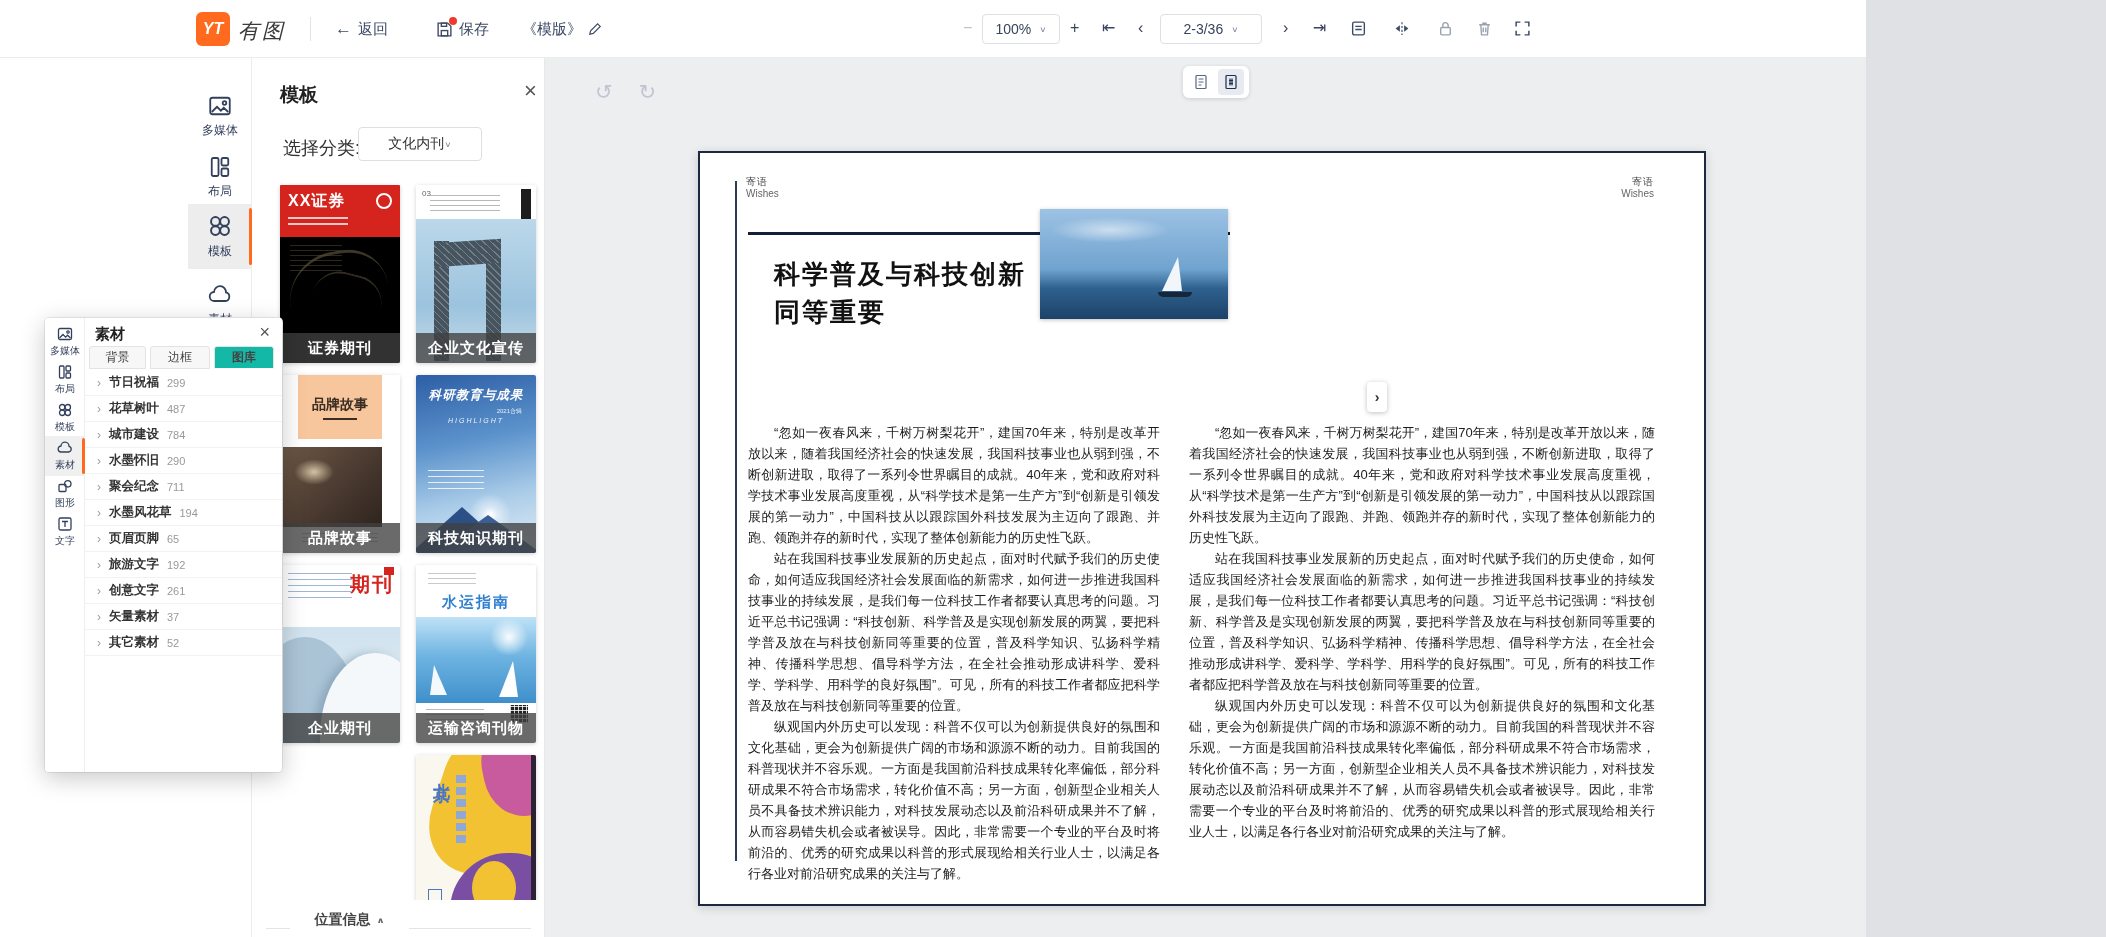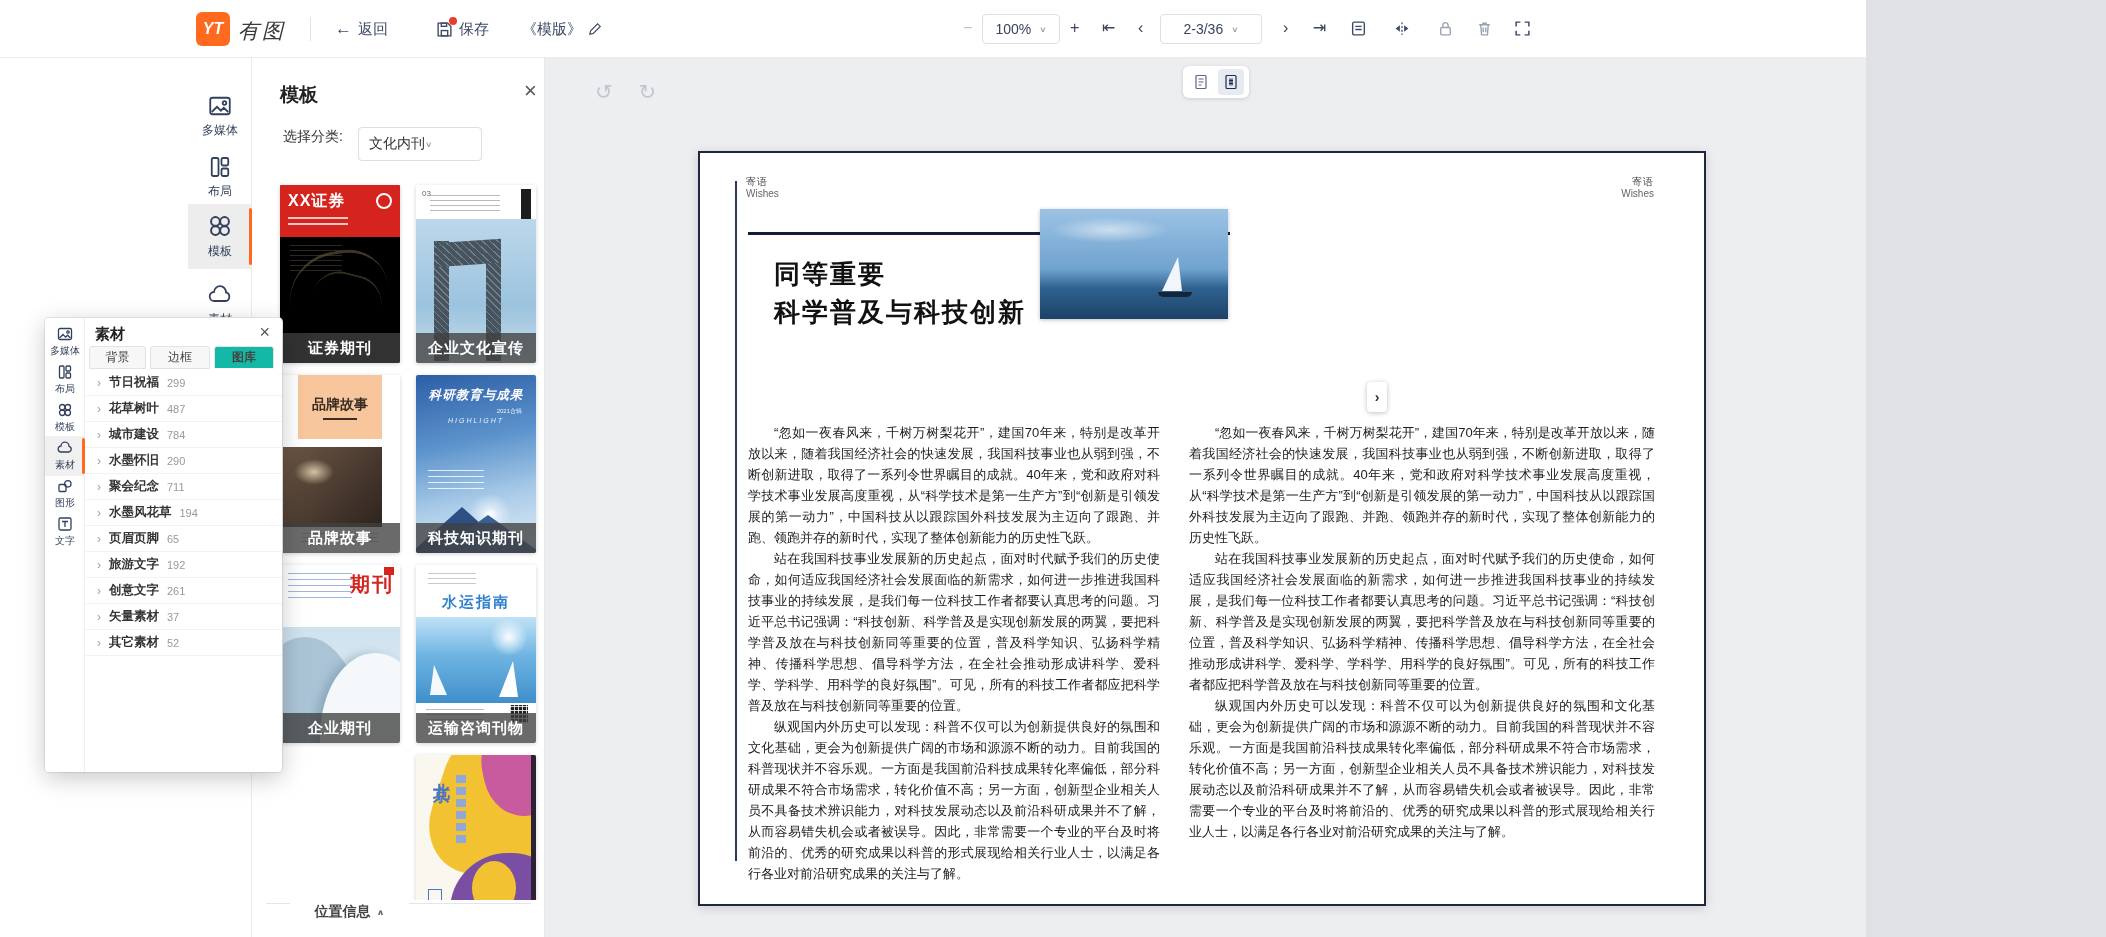--- a/index.html
+++ b/index.html
@@ -26,26 +26,26 @@
   
   .rail{position:absolute;left:188px;top:58px;width:64px;height:879px;background:#fff;border-right:1px solid #ececec;z-index:30}
   .rail-item{position:absolute;left:0;width:64px;display:flex;flex-direction:column;align-items:center;gap:4px;color:#33405c;font-size:12px;padding:9px 0;cursor:pointer}
   .rail-item.sel{background:#ededee}
   .rail-item.sel::after{content:"";position:absolute;right:0;top:4px;bottom:4px;width:3px;background:#ff6a1f;border-radius:2px}
 
   
   .tpanel{position:absolute;left:252px;top:58px;width:293px;height:879px;background:#fff;border-right:1px solid #e8e8e8;z-index:20}
   .tpanel-title{position:absolute;left:28px;top:24px;font-size:19px;font-weight:bold;color:#222}
   .tpanel-close{position:absolute;left:272px;top:20px;font-size:22px;color:#555;cursor:pointer}
-  .cat-label{position:absolute;left:31px;top:70px;font-size:14px;color:#333}
-  .cat-select{position:absolute;left:106px;top:69px;width:124px;height:34px;border:1px solid #dcdfe4;border-radius:4px;display:flex;align-items:center;justify-content:flex-start;padding:0 10px;font-size:14px;color:#333;cursor:pointer}
+  .cat-label{position:absolute;left:31px;top:78px;font-size:18px;color:#333}
+  .cat-select{position:absolute;left:106px;top:69px;width:124px;height:34px;border:1px solid #dcdfe4;border-radius:4px;display:flex;align-items:center;justify-content:center;padding:0 10px;font-size:14px;color:#333;cursor:pointer}
   .tgrid{position:absolute;left:0;top:120px;width:293px;height:722px;overflow:hidden}
   .tcard{position:absolute;width:120px;height:178px;background:#fff;box-shadow:0 1px 4px rgba(0,0,0,.18);border-radius:2px;overflow:hidden;cursor:pointer}
   .tlabel{position:absolute;left:0;right:0;bottom:0;height:30px;background:rgba(64,64,64,.78);color:#fff;font-size:15px;font-weight:bold;display:flex;align-items:center;justify-content:center;letter-spacing:1px}
-  .tfoot{position:absolute;left:0;bottom:8px;width:293px;height:26px;display:flex;align-items:flex-start;gap:24px;padding:0 14px;color:#333;font-size:14px}
+  .tfoot{position:absolute;left:0;bottom:8px;width:293px;height:26px;display:flex;align-items:flex-end;gap:24px;padding:0 14px;color:#333;font-size:14px}
   .tfoot .line{flex:1;height:1px;background:#e4e4e4}
   .tfoot .txt{display:flex;align-items:center;gap:6px;white-space:nowrap;font-weight:bold;color:#444}
 
   
   .art{position:absolute;inset:0}
   .a0{background:#000000}
   .a0 .hd{position:absolute;top:0;left:0;right:0;height:52px;background:#d5231d;color:#fff}
   .a0 .hd .t{position:absolute;left:8px;top:6px;font-size:16px;font-weight:bold;letter-spacing:1px}
   .a0 .hd .sub{position:absolute;left:8px;top:32px;width:60px;height:10px;background:repeating-linear-gradient(to bottom,rgba(255,255,255,.75) 0 2px,transparent 2px 6px)}
   .a0 .badge{position:absolute;right:8px;top:8px;width:16px;height:16px;border:2px solid #fff;border-radius:50%}
@@ -448,22 +448,22 @@
 
     <div class="spread">
       <div class="vrule"></div>
       <div class="ph-cn" style="left:46px;top:22px">寄语</div>
       <div class="ph-en" style="left:46px;top:35px">Wishes</div>
       <div class="ph-cn" style="right:50px;top:22px;text-align:right">寄语</div>
       <div class="ph-en" style="right:50px;top:35px;text-align:right">Wishes</div>
 
       <div class="hrule"></div>
       <div class="sp-title">
+        <div>科学普及与科技创新</div>
         <div>同等重要</div>
-        <div>科学普及与科技创新</div>
       </div>
       <div class="sailimg">
         <div class="cloud"></div>
           <div class="sail"></div>
           <div class="hull"></div>
       </div>
 
       <div class="col" style="left:48px;width:412px">
         <p>“忽如一夜春风来，千树万树梨花开”，建国70年来，特别是改革开放以来，随着我国经济社会的快速发展，我国科技事业也从弱到强，不断创新进取，取得了一系列令世界瞩目的成就。40年来，党和政府对科学技术事业发展高度重视，从“科学技术是第一生产方”到“创新是引领发展的第一动力”，中国科技从以跟踪国外科技发展为主迈向了跟跑、并跑、领跑并存的新时代，实现了整体创新能力的历史性飞跃。</p>
         <p>站在我国科技事业发展新的历史起点，面对时代赋予我们的历史使命，如何适应我国经济社会发展面临的新需求，如何进一步推进我国科技事业的持续发展，是我们每一位科技工作者都要认真思考的问题。习近平总书记强调：“科技创新、科学普及是实现创新发展的两翼，要把科学普及放在与科技创新同等重要的位置，普及科学知识、弘扬科学精神、传播科学思想、倡导科学方法，在全社会推动形成讲科学、爱科学、学科学、用科学的良好氛围”。可见，所有的科技工作者都应把科学普及放在与科技创新同等重要的位置。</p>

